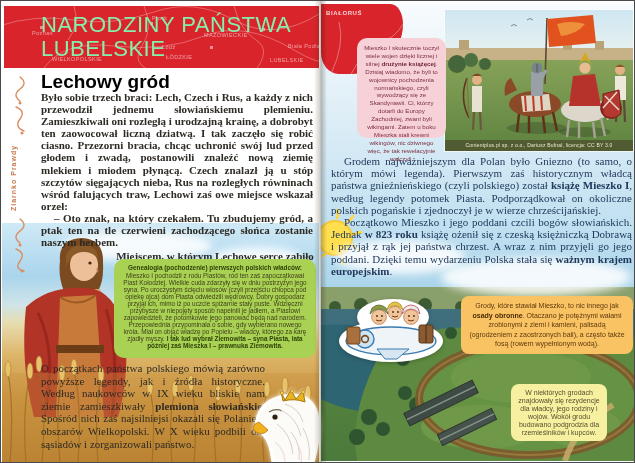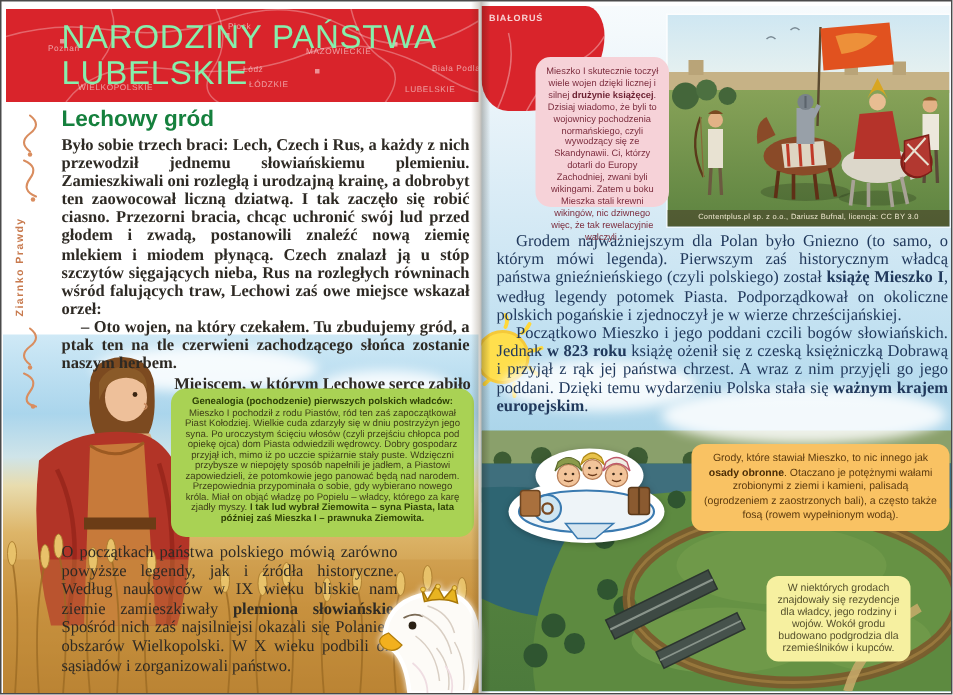--- a/index.html
+++ b/index.html
@@ -16,21 +16,21 @@
   .map-label{position:absolute;font-family:"Liberation Sans",sans-serif;color:rgba(255,255,255,.55);
         font-size:5.5px;letter-spacing:.4px;white-space:nowrap;}
   .ml0{left:28px;top:24px}.ml1{left:148px;top:9px}.ml2{left:200px;top:26px}.ml3{left:48px;top:50px}
   .ml4{left:162px;top:48px}.ml5{left:266px;top:51px}.ml6{left:158px;top:38px}.ml7{left:284px;top:37px}
 
   .ornament{position:absolute;left:5px;top:72px;width:28px;height:200px;z-index:2;}
   .ornament-label{position:absolute;left:4px;top:62px;height:76px;writing-mode:vertical-rl;transform:rotate(180deg);
         font-family:"Liberation Sans",sans-serif;font-weight:bold;font-size:7px;letter-spacing:1px;color:#c87a4e;}
 
   .left-heading{position:absolute;left:40px;top:70px;font-family:"Liberation Sans",sans-serif;
-        font-weight:bold;font-size:15px;color:#15803d;z-index:3;}
+        font-weight:bold;font-size:19px;color:#000000;z-index:3;}
 
   .left-scene{position:absolute;left:1px;top:222px;width:317px;height:240px;z-index:1;
         background:linear-gradient(180deg,#cfe9f6 0%,#aad5ec 22%,#cfe4e9 34%,#e8dcae 42%,#ddb569 55%,#c8923f 75%,#b37c2e 100%);}
   .cloud{position:absolute;background:rgba(255,255,255,.85);border-radius:50%;filter:blur(4px);}
   .lech{position:absolute;left:6px;top:10px;z-index:2;}
   .wheat-front{position:absolute;left:0;bottom:0;z-index:3;}
 
   .left-text{position:absolute;left:40px;top:90px;width:272px;z-index:3;color:#2e2a24;
         font-size:11px;line-height:12.1px;text-align:justify;}
   .left-text p{margin:0;font-weight:bold;}
@@ -187,21 +187,21 @@
           <ellipse cx="236" cy="44" rx="3" ry="8"></ellipse>
           <ellipse cx="265" cy="46" rx="3" ry="8"></ellipse>
         <ellipse cx="283" cy="42" rx="3" ry="8"></ellipse>
           <ellipse cx="306" cy="50" rx="3" ry="8"></ellipse>
       </g>
     </svg>
   </div>
 
   <div class="left-text" data-name="story-text-block">
     <p data-name="story-paragraph">Było sobie trzech braci: Lech, Czech i Rus, a każdy z nich przewodził jednemu słowiańskiemu plemieniu. Zamieszkiwali oni rozległą i urodzajną krainę, a dobrobyt ten zaowocował liczną dziatwą. I tak zaczęło się robić ciasno. Przezorni bracia, chcąc uchronić swój lud przed głodem i zwadą, postanowili znaleźć nową ziemię mlekiem i miodem płynącą. Czech znalazł ją u stóp szczytów sięgających nieba, Rus na rozległych równinach wśród falujących traw, Lechowi zaś owe miejsce wskazał orzeł:</p>
-    <p class="dialogue" data-name="story-dialogue">– Oto wojen, na który czekałem. Tu zbudujemy gród, a ptak ten na tle czerwieni zachodzącego słońca zostanie naszym herbem.</p>
+    <p class="dialogue" data-name="story-dialogue">– Oto znak, na który czekałem. Tu zbudujemy gród, a ptak ten na tle czerwieni zachodzącego słońca zostanie naszym herbem.</p>
     <p class="story-close" data-name="story-closing">Miejscem, w którym Lechowe serce zabiło mocniej, było Gniezno, pierwsza stolica Polski.</p>
   </div>
 
   <div class="gen-box" data-name="genealogy-note-box">
     <div class="gen-title" data-name="genealogy-note-title">Genealogia (pochodzenie) pierwszych polskich władców:</div>
     <div data-name="genealogy-note-body"><span>Mieszko I pochodził z rodu Piastów, ród ten zaś zapoczątkował Piast Kołodziej. Wielkie cuda zdarzyły się w dniu postrzyżyn jego syna. Po uroczystym ścięciu włosów (czyli przejściu chłopca pod opiekę ojca) dom Piasta odwiedzili wędrowcy. Dobry gospodarz przyjął ich, mimo iż po uczcie spiżarnie stały puste. Wdzięczni przybysze w niepojęty sposób napełnili je jadłem, a Piastowi zapowiedzieli, że potomkowie jego panować będą nad narodem. Przepowiednia przypominała o sobie, gdy wybierano nowego króla. Miał on objąć władzę po Popielu – władcy, którego za karę zjadły myszy. </span><b>I tak lud wybrał Ziemowita – syna Piasta, lata później zaś Mieszka I – prawnuka Ziemowita.</b></div>
   </div>
 
   <div class="history-par" data-name="history-paragraph">
     <span class="eagle-spacer" data-name="text-wrap-spacer"></span><span data-name="history-paragraph-text"><span>O początkach państwa polskiego mówią zarówno powyższe legendy, jak i źródła historyczne. Według naukowców w IX wieku bliskie nam ziemie zamieszkiwały </span><b>plemiona słowiańskie</b><span>. Spośród nich zaś najsilniejsi okazali się Polanie z obszarów Wielkopolski. W X wieku podbili oni sąsiadów i zorganizowali państwo.</span></span>

